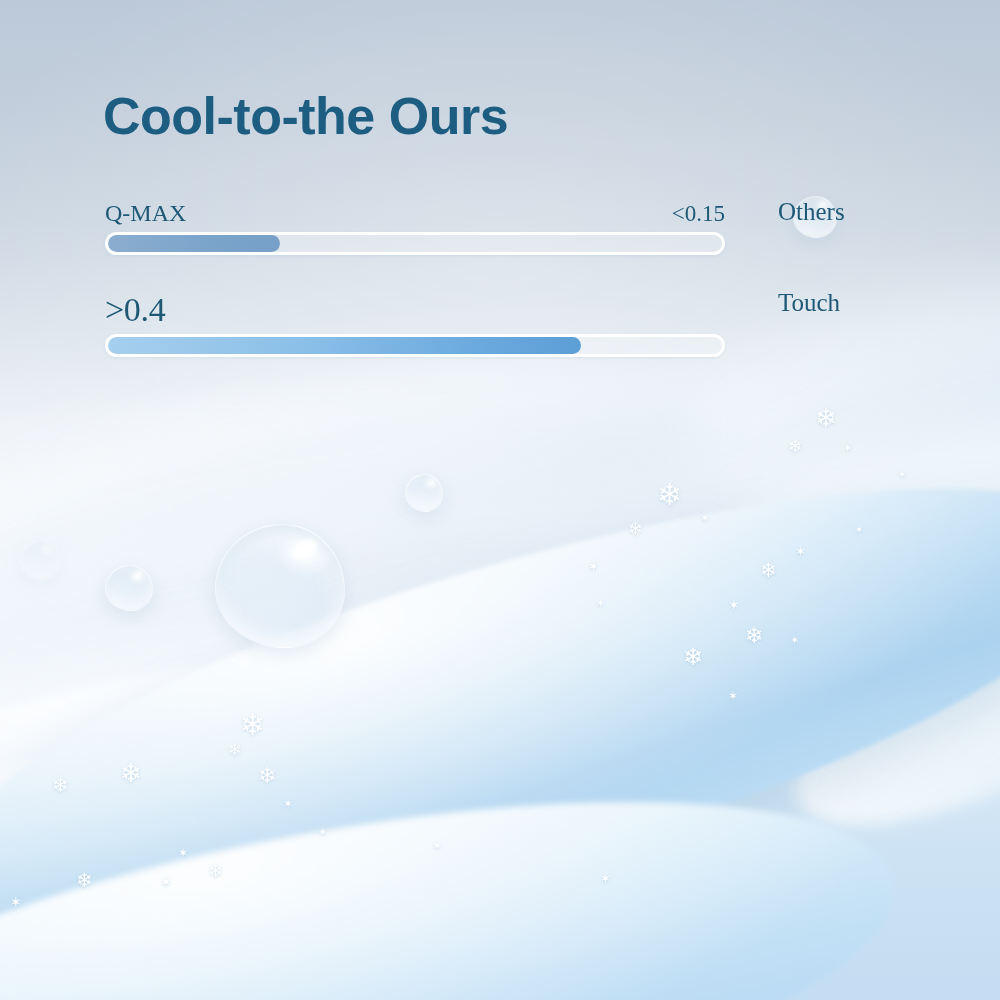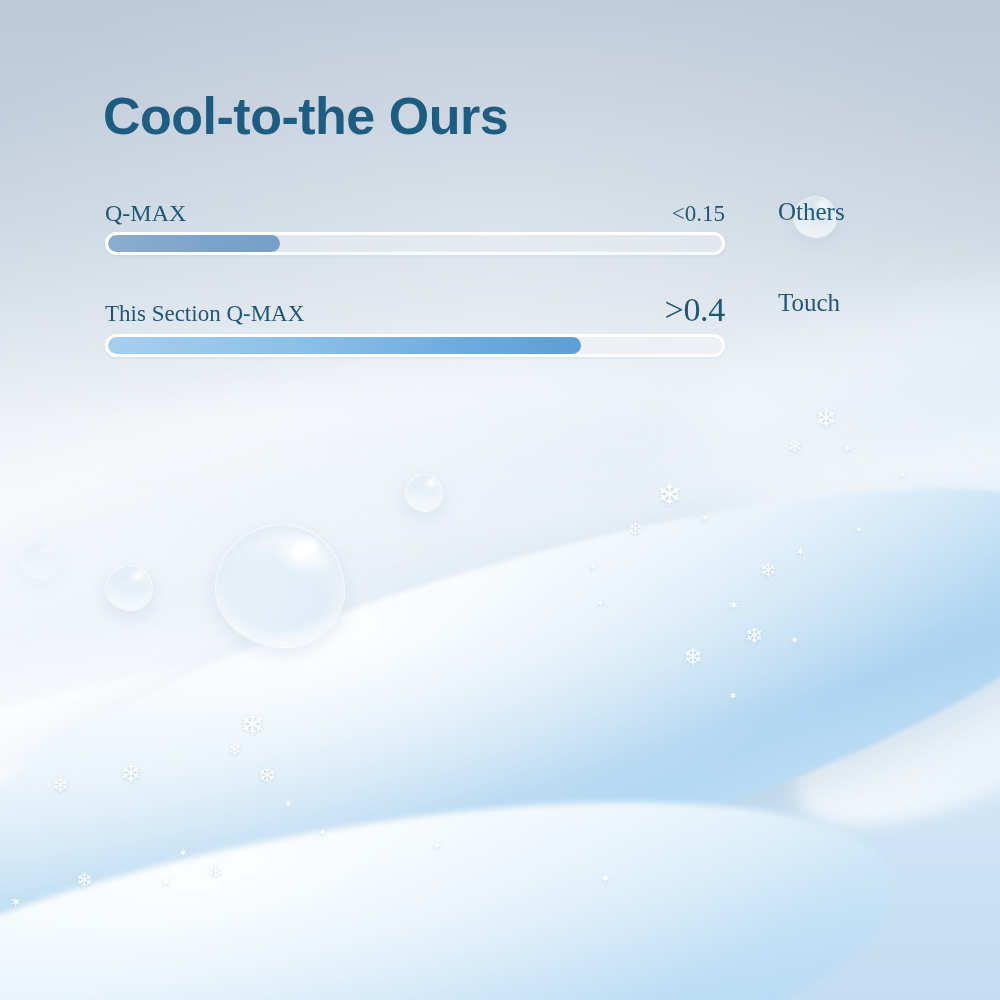--- a/index.html
+++ b/index.html
@@ -288,21 +288,20 @@
         <span class="row-value">&lt;0.15</span>
       </div>
       <div class="track">
         <div class="fill fill-others" style="width:28%;"></div>
       </div>
       <div class="side-label">Others</div>
     </div>
 
     <div class="row row-2">
       <div class="row-head">
-        <span class="row-label">This Section Q-MAX</span>
         <span class="row-value">&gt;0.4</span>
       </div>
       <div class="track">
         <div class="fill fill-ours" style="width:77%;"></div>
       </div>
       <div class="side-label">Touch</div>
     </div>
 
   </div>
 </div>

